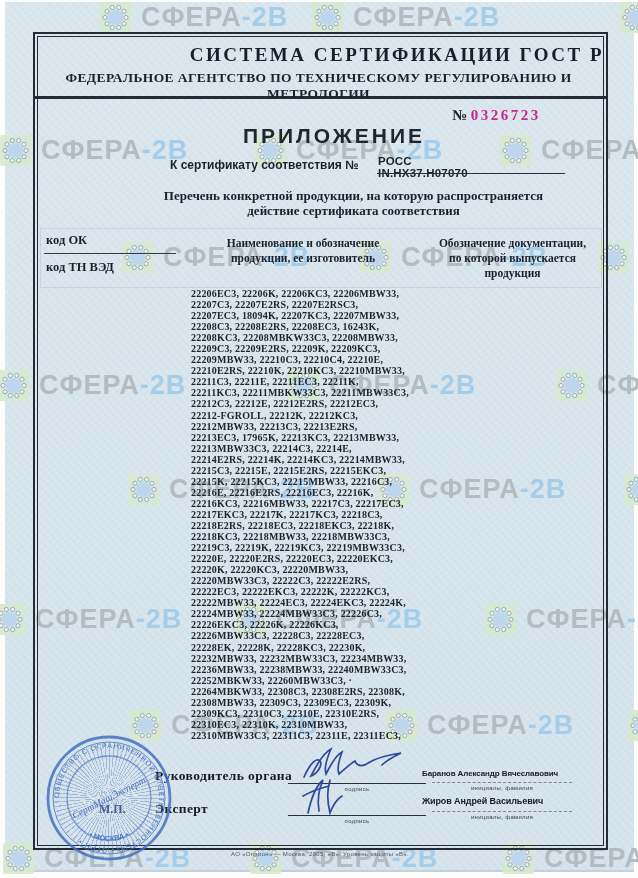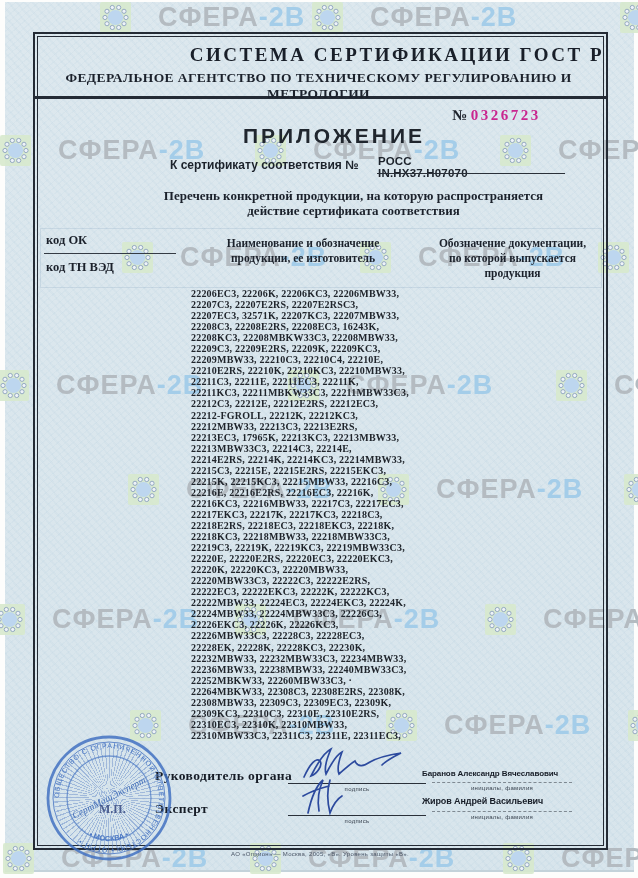--- a/index.html
+++ b/index.html
@@ -6,21 +6,21 @@
   .page{position:relative;width:638px;height:878px;overflow:hidden;background:#fdfdfc;
         font-family:"Liberation Serif",serif;color:#1c222b;}
   .paper{position:absolute;left:5px;top:2px;width:629px;height:868px;
     background:
       repeating-linear-gradient(48deg, rgba(140,180,205,.07) 0 2px, rgba(255,255,255,0) 2px 6px),
       repeating-linear-gradient(-41deg, rgba(120,170,200,.06) 0 1px, rgba(255,255,255,0) 1px 5px),
       linear-gradient(#dde8ee,#d8e5ec);
     border-bottom:2px solid #c3d2da;}
   
   .wm-layer{position:absolute;inset:0;z-index:1;}
-  .wm{position:absolute;display:flex;gap:27px;}
+  .wm{position:absolute;display:flex;gap:10px;}
   .wm-text{font-family:"Liberation Sans",sans-serif;font-weight:bold;font-size:27px;
            letter-spacing:1px;color:#b4bbc1;white-space:nowrap;}
   .wm-suffix{color:#a4cde9;}
   .wm-emblem{width:31px;height:31px;}
   
   .frame{position:absolute;left:33px;top:32px;width:571px;height:814px;
          border:2px solid #242b35;z-index:2;pointer-events:none;}
   .frame::after{content:"";position:absolute;inset:2px;border:1px solid #242b35;}
   .hdr-divider{position:absolute;left:33px;top:96px;width:575px;height:3px;background:#242b35;z-index:3;}
   .abs{position:absolute;z-index:4;}
@@ -522,21 +522,21 @@
     <div>продукции, ее изготовитель</div>
   </div>
   <div class="abs th-cell cell-docs">
     <div>Обозначение документации,</div>
     <div>по которой выпускается продукция</div>
   </div>
 
   <div class="abs codes">
       <div>22206EC3, 22206K, 22206KC3, 22206MBW33,</div>
       <div>22207C3, 22207E2RS, 22207E2RSC3,</div>
-      <div>22207EC3, 32571K, 22207KC3, 22207MBW33,</div>
+      <div>22207EC3, 18094K, 22207KC3, 22207MBW33,</div>
       <div>22208C3, 22208E2RS, 22208EC3, 16243K,</div>
       <div>22208KC3, 22208MBKW33C3, 22208MBW33,</div>
       <div>22209C3, 22209E2RS, 22209K, 22209KC3,</div>
       <div>22209MBW33, 22210C3, 22210C4, 22210E,</div>
       <div>22210E2RS, 22210K, 22210KC3, 22210MBW33,</div>
       <div>22211C3, 22211E, 22211EC3, 22211K,</div>
       <div>22211KC3, 22211MBKW33C3, 22211MBW33C3,</div>
       <div>22212C3, 22212E, 22212E2RS, 22212EC3,</div>
       <div>22212-FGROLL, 22212K, 22212KC3,</div>
       <div>22212MBW33, 22213C3, 22213E2RS,</div>

